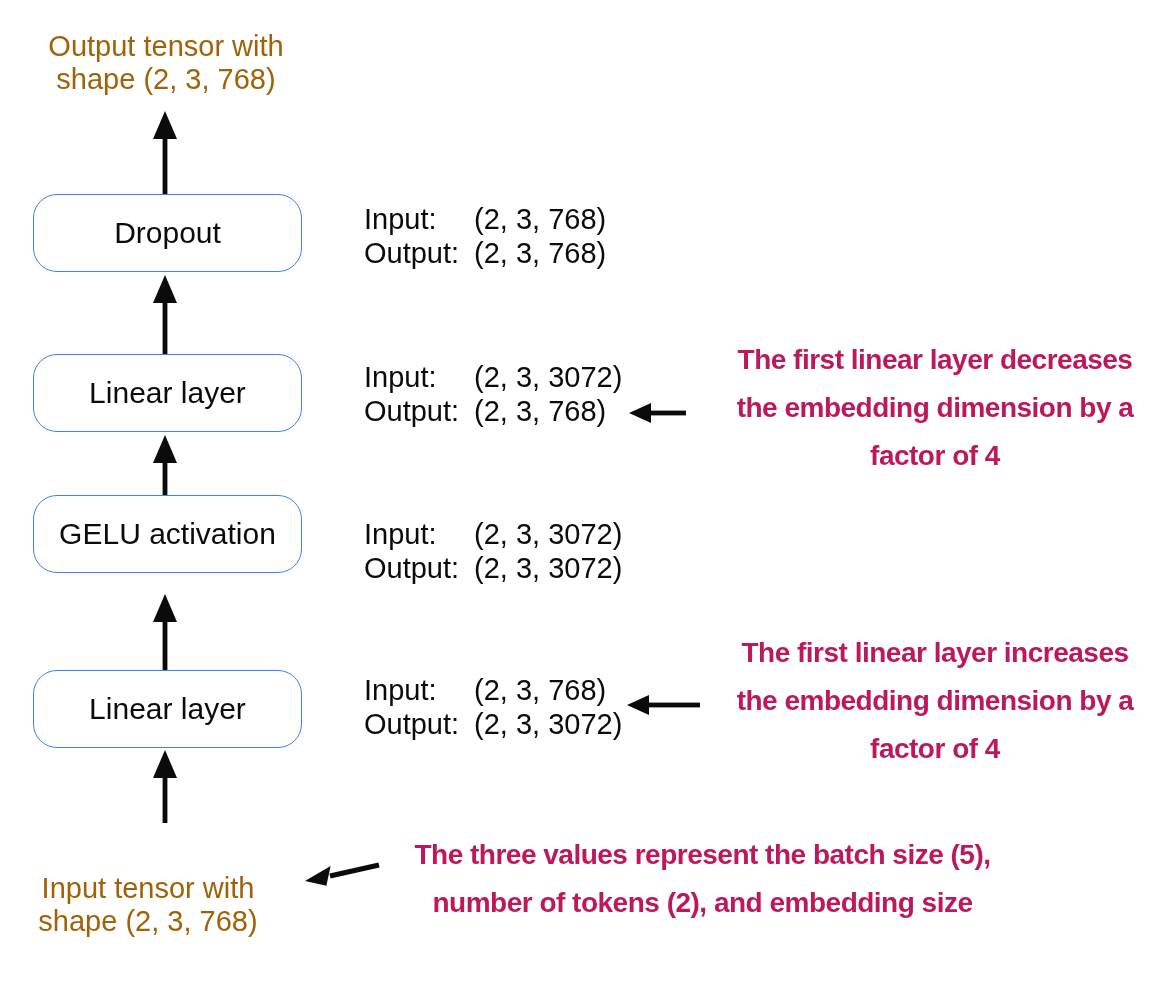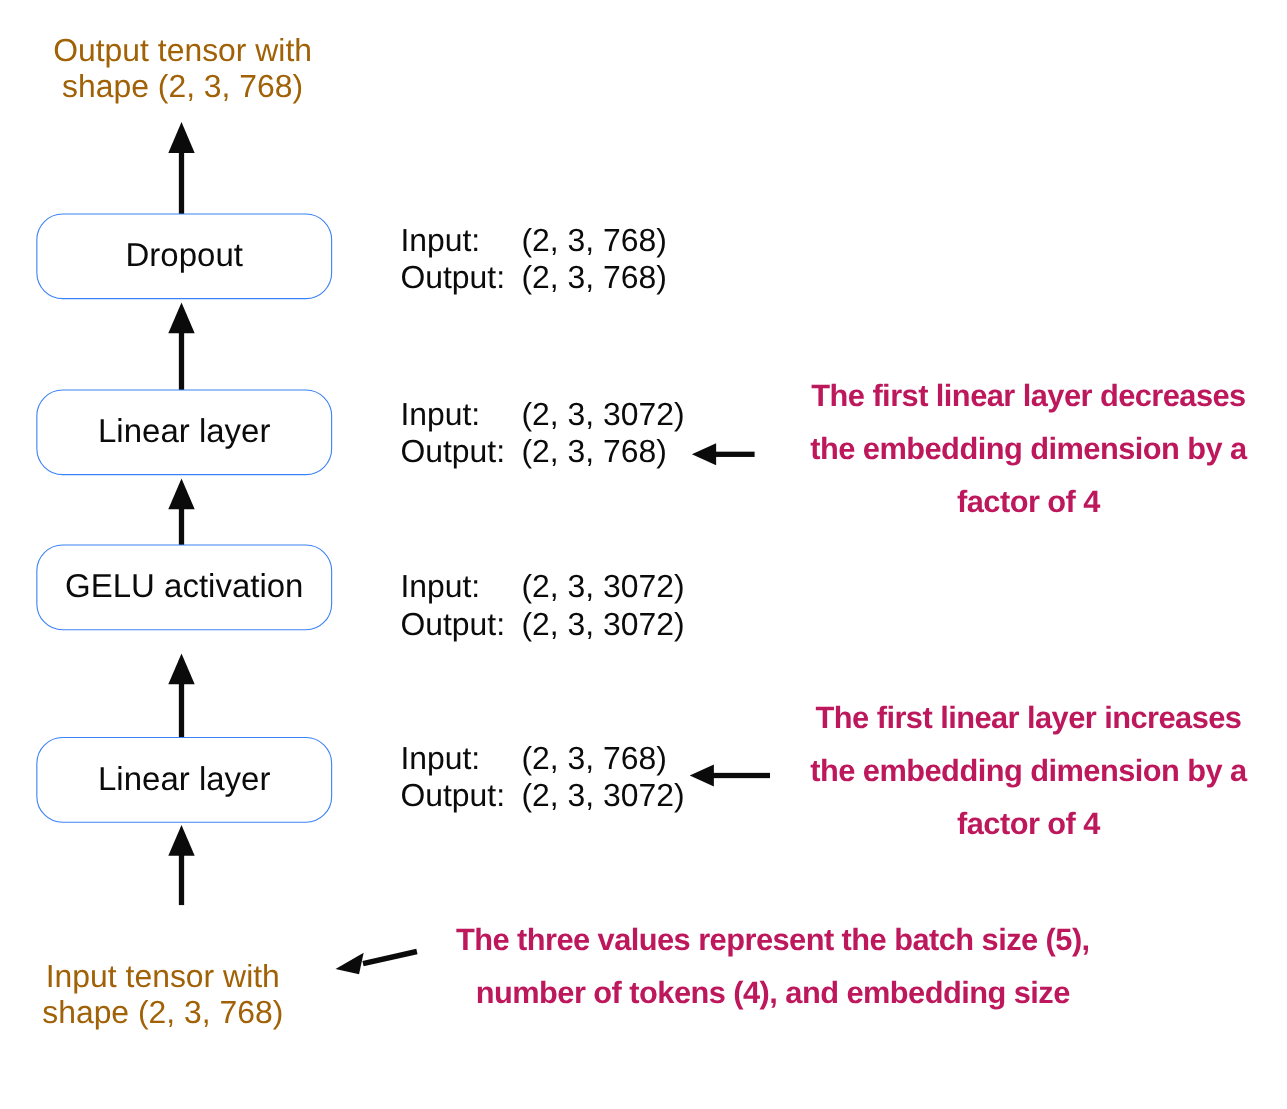--- a/index.html
+++ b/index.html
@@ -153,21 +153,21 @@
     <div>the embedding dimension by a</div>
     <div>factor of 4</div>
   </div>
   <div class="annotation ann-2">
     <div>The first linear layer increases</div>
     <div>the embedding dimension by a</div>
     <div>factor of 4</div>
   </div>
   <div class="annotation ann-3">
     <div>The three values represent the batch size (5),</div>
-    <div>number of tokens (4), and embedding size</div>
+    <div>number of tokens (2), and embedding size</div>
   </div>
 
   <svg class="arrow a-left-1" width="60" height="26" viewBox="0 0 60 26">
     <polygon points="1,13 23,3 23,23" fill="#0b0b0b"></polygon>
     <rect x="21" y="10.6" width="37" height="4.8" fill="#0b0b0b"></rect>
   </svg>
   <svg class="arrow a-left-2" width="76" height="26" viewBox="0 0 76 26">
     <polygon points="1,13 23,3 23,23" fill="#0b0b0b"></polygon>
     <rect x="21" y="10.6" width="53" height="4.8" fill="#0b0b0b"></rect>
   </svg>

